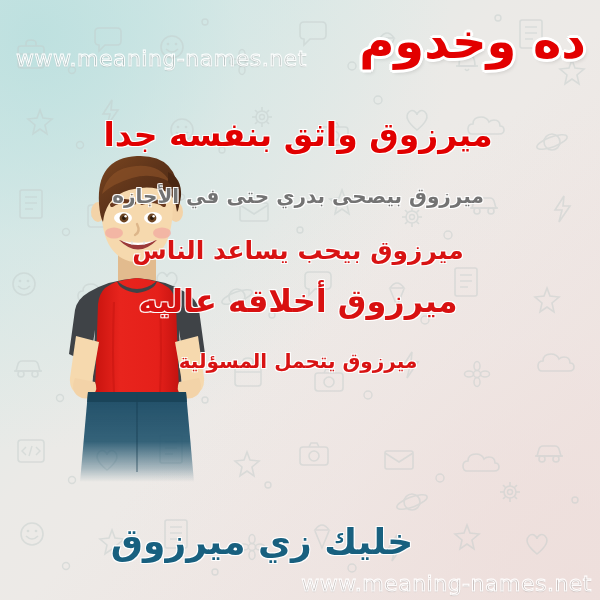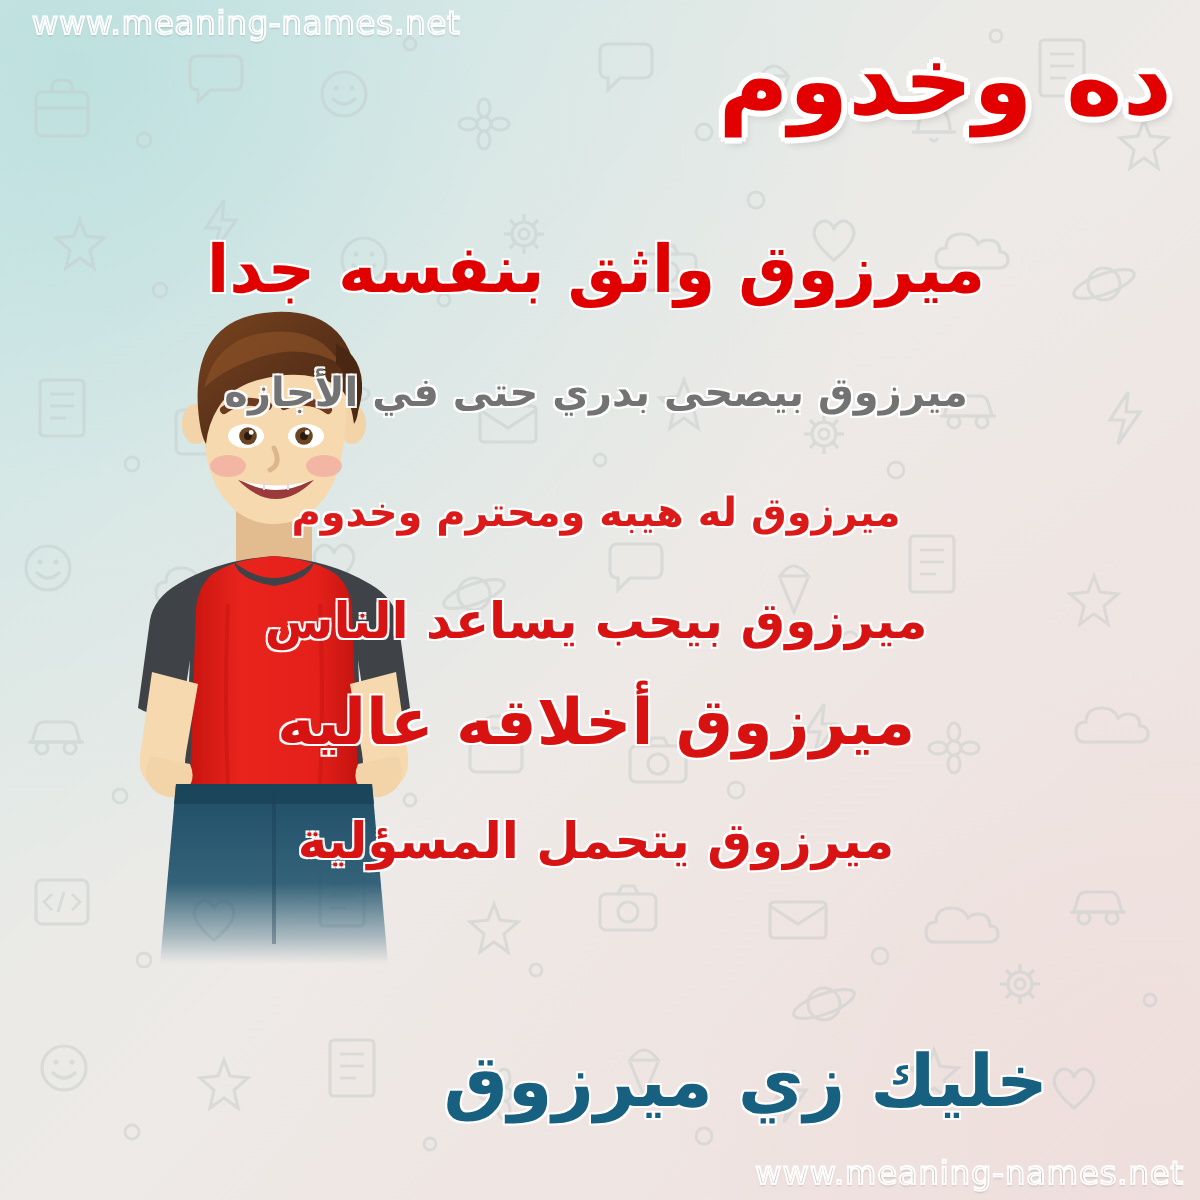--- a/index.html
+++ b/index.html
@@ -94,48 +94,50 @@
     white-space: nowrap;
     text-shadow:
       -1px -1px 0 rgba(255,255,255,0.95), 1px -1px 0 rgba(255,255,255,0.95),
       -1px  1px 0 rgba(255,255,255,0.95), 1px  1px 0 rgba(255,255,255,0.95);
   }
   .line.l1 { font-size: 33px; line-height: 46px; padding-top: 6px; color: #e10000; }
   .line.l2 { font-size: 20px; line-height: 40px; padding-top: 18px; color: #737373; }
   .line.l3 { font-size: 20px; line-height: 40px; padding-top: 20px; color: #dc1a1a; }
   .line.l4 { font-size: 32px; line-height: 46px; padding-top: 6px; color: #d81111; }
   .line.l5 { font-size: 25px; line-height: 42px; padding-top: 14px; color: #d81313; }
-  .line.l6 { font-size: 25px; line-height: 42px; padding-top: 16px; color: #d81313; }
+  .line.l6 { font-size: 20px; line-height: 42px; padding-top: 16px; color: #d81313; }
 
   .footer-line {
     position: absolute;
     bottom: 38px;
     left: 0;
     width: 524px;
+    text-align: center;
     font-size: 36px;
     font-weight: bold;
     color: #18607f;
     white-space: nowrap;
     text-shadow:
       -1px -1px 0 rgba(255,255,255,0.9), 1px -1px 0 rgba(255,255,255,0.9),
       -1px  1px 0 rgba(255,255,255,0.9), 1px  1px 0 rgba(255,255,255,0.9);
   }
 
   
   .wm {
     position: absolute;
     font-family: "DejaVu Sans", "Liberation Sans", sans-serif;
-    font-size: 16px;
+    font-size: 22px;
     letter-spacing: 0.5px;
     color: rgba(255,255,255,0.0);
     -webkit-text-stroke: 1px rgba(255,255,255,0.95);
     text-shadow: 0 1px 1px rgba(120,120,120,0.35);
     direction: ltr;
     white-space: nowrap;
     font-weight: 500;
+    margin-top: 44px;
   }
   .wm-top { top: 2px; left: 16px; }
   .wm-bottom { bottom: 4px; right: 8px; }
 </style>
 </head>
 <body>
 
 <div id="canvas">
 
   <div class="bg-base"></div>
@@ -403,21 +405,20 @@
       <path d="M119 244 v78" stroke="#14394d" stroke-width="2" fill="none" opacity="0.35"></path>
       <path d="M70 242 h98 l1 10 h-100 z" fill="#1a4357" opacity="0.85"></path>
     </svg>
   </div>
 
   <div class="title">ده وخدوم</div>
 
   <div class="lines">
     <div class="line l1">ميرزوق واثق بنفسه جدا</div>
     <div class="line l2">ميرزوق بيصحى بدري حتى في الأجازه</div>
-    <div class="line l3">ميرزوق له هيبه ومحترم وخدوم</div>
     <div class="line l5">ميرزوق بيحب يساعد الناس</div>
     <div class="line l4">ميرزوق أخلاقه عاليه</div>
     <div class="line l6">ميرزوق يتحمل المسؤلية</div>
   </div>
 
   <div class="footer-line">خليك زي ميرزوق</div>
 
   <div class="wm wm-top">www.meaning-names.net</div>
   <div class="wm wm-bottom">www.meaning-names.net</div>
 

